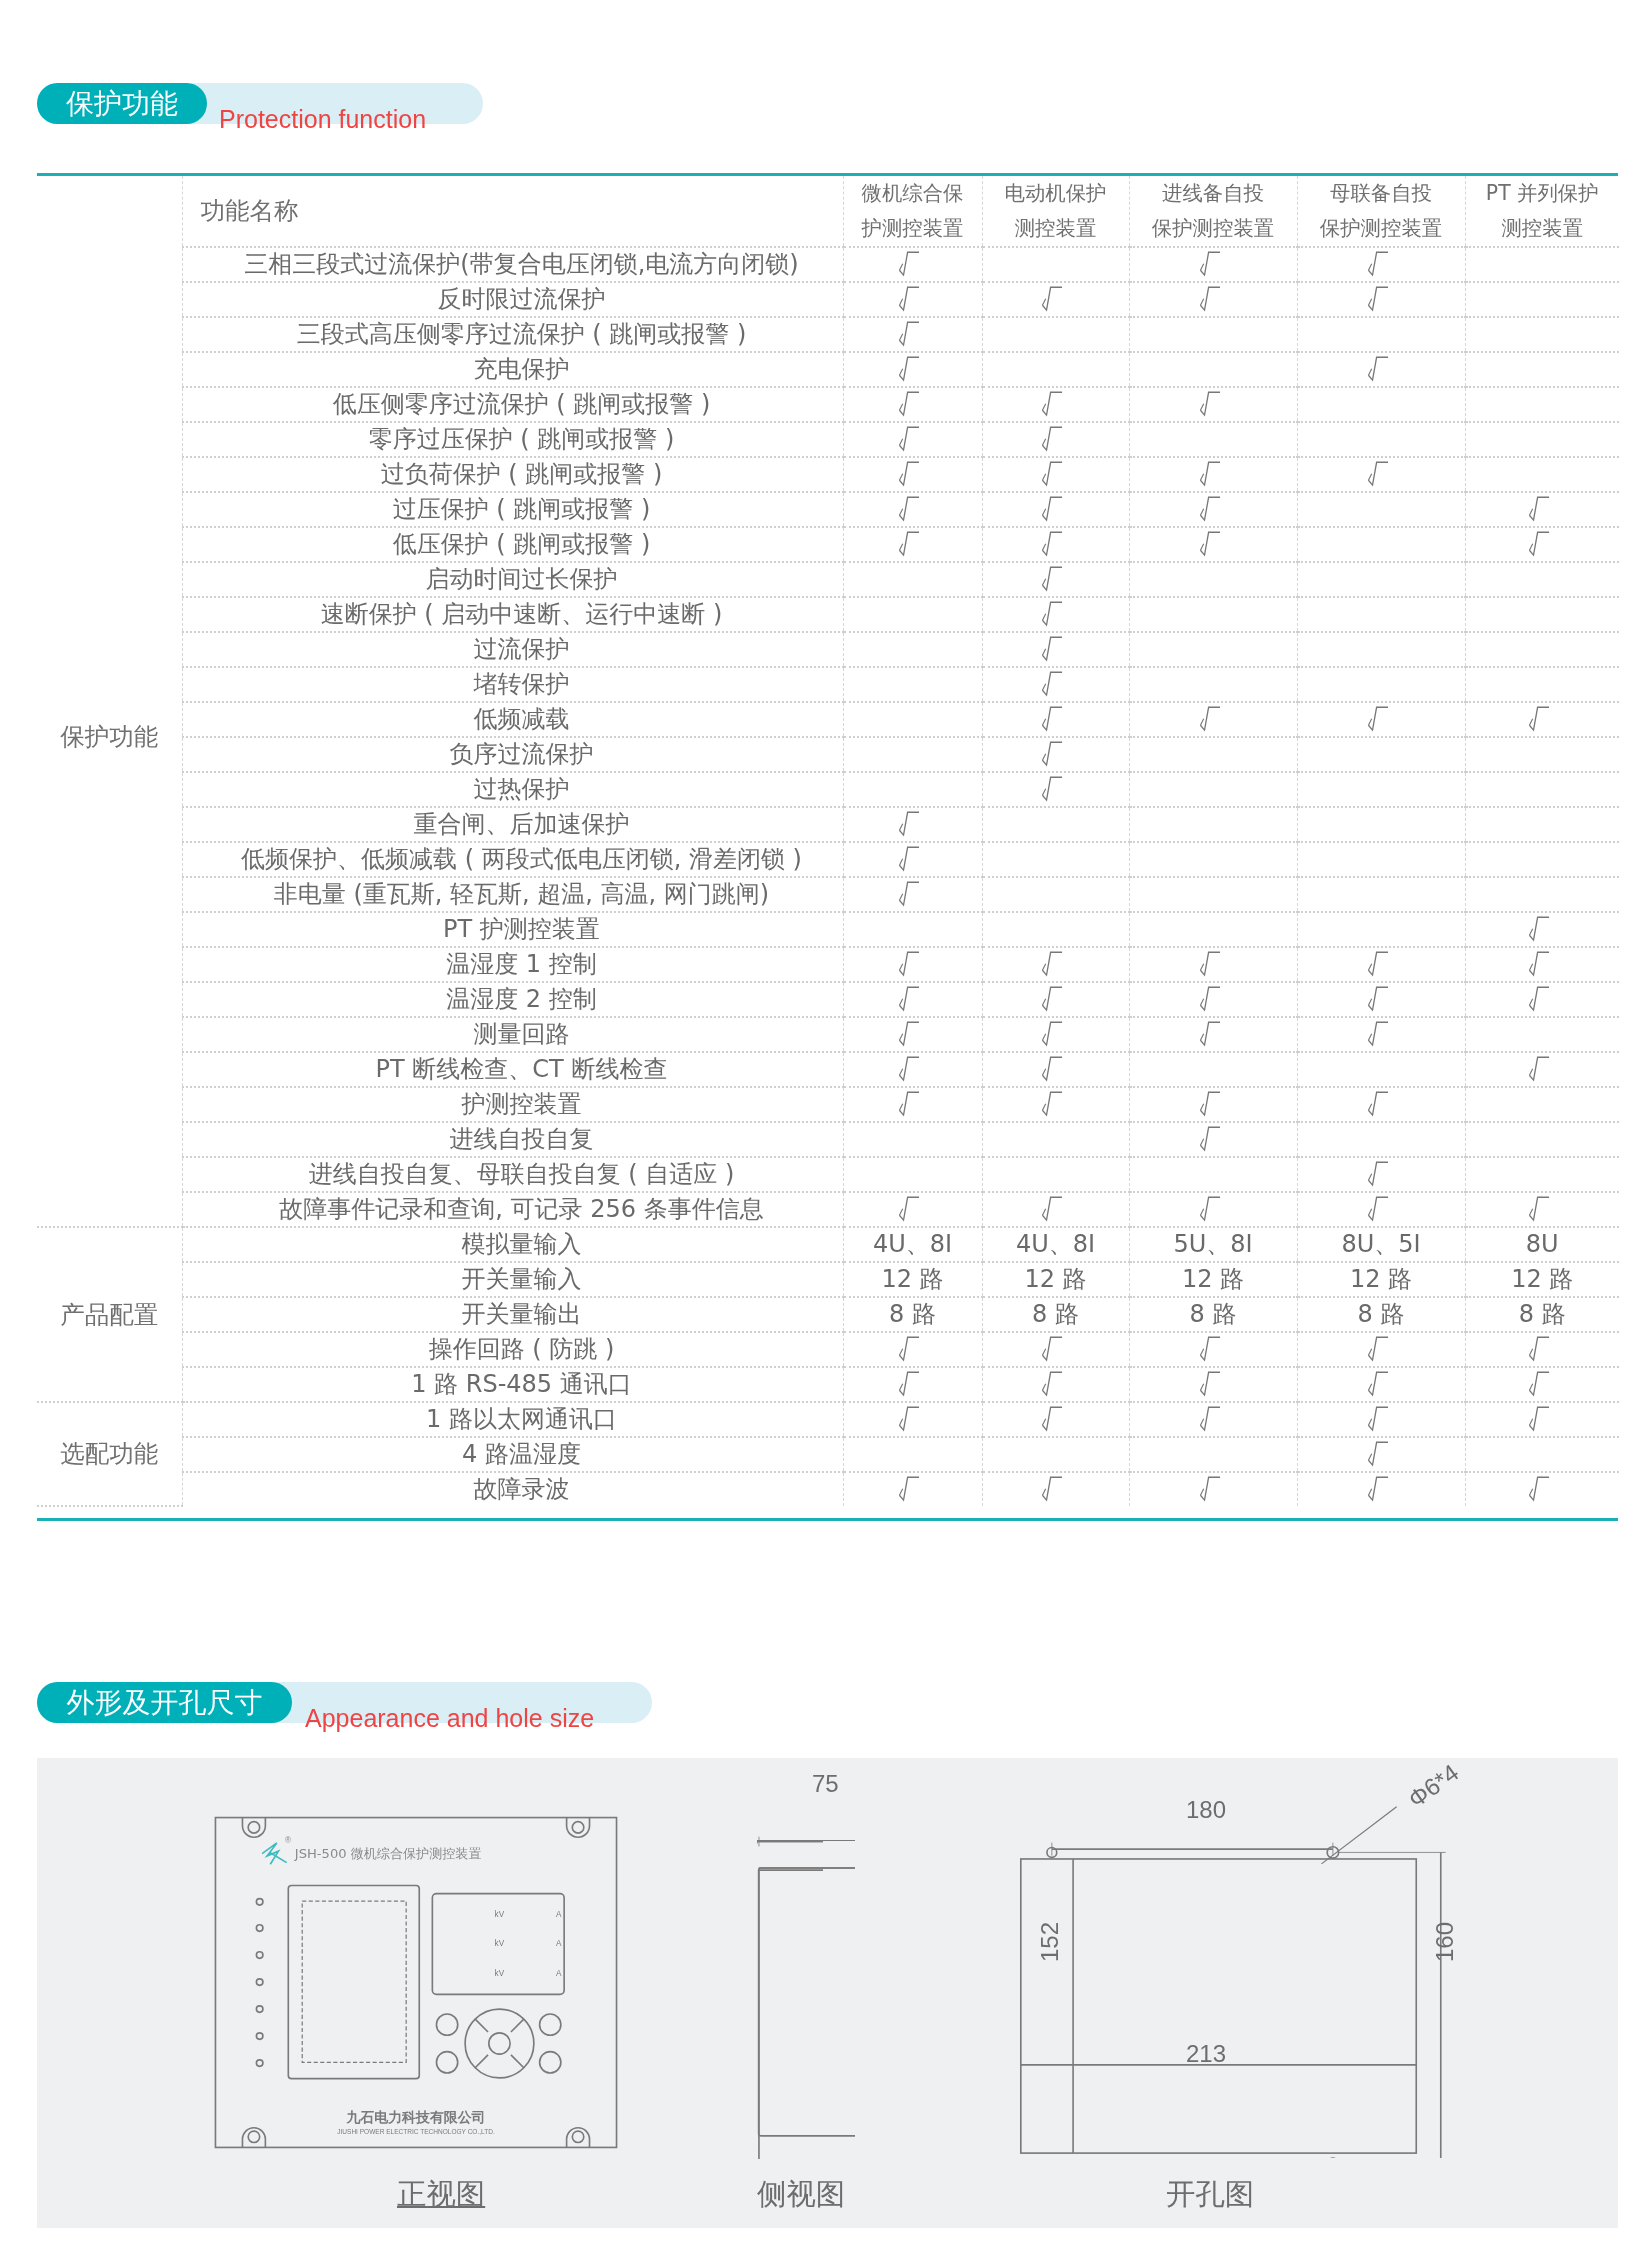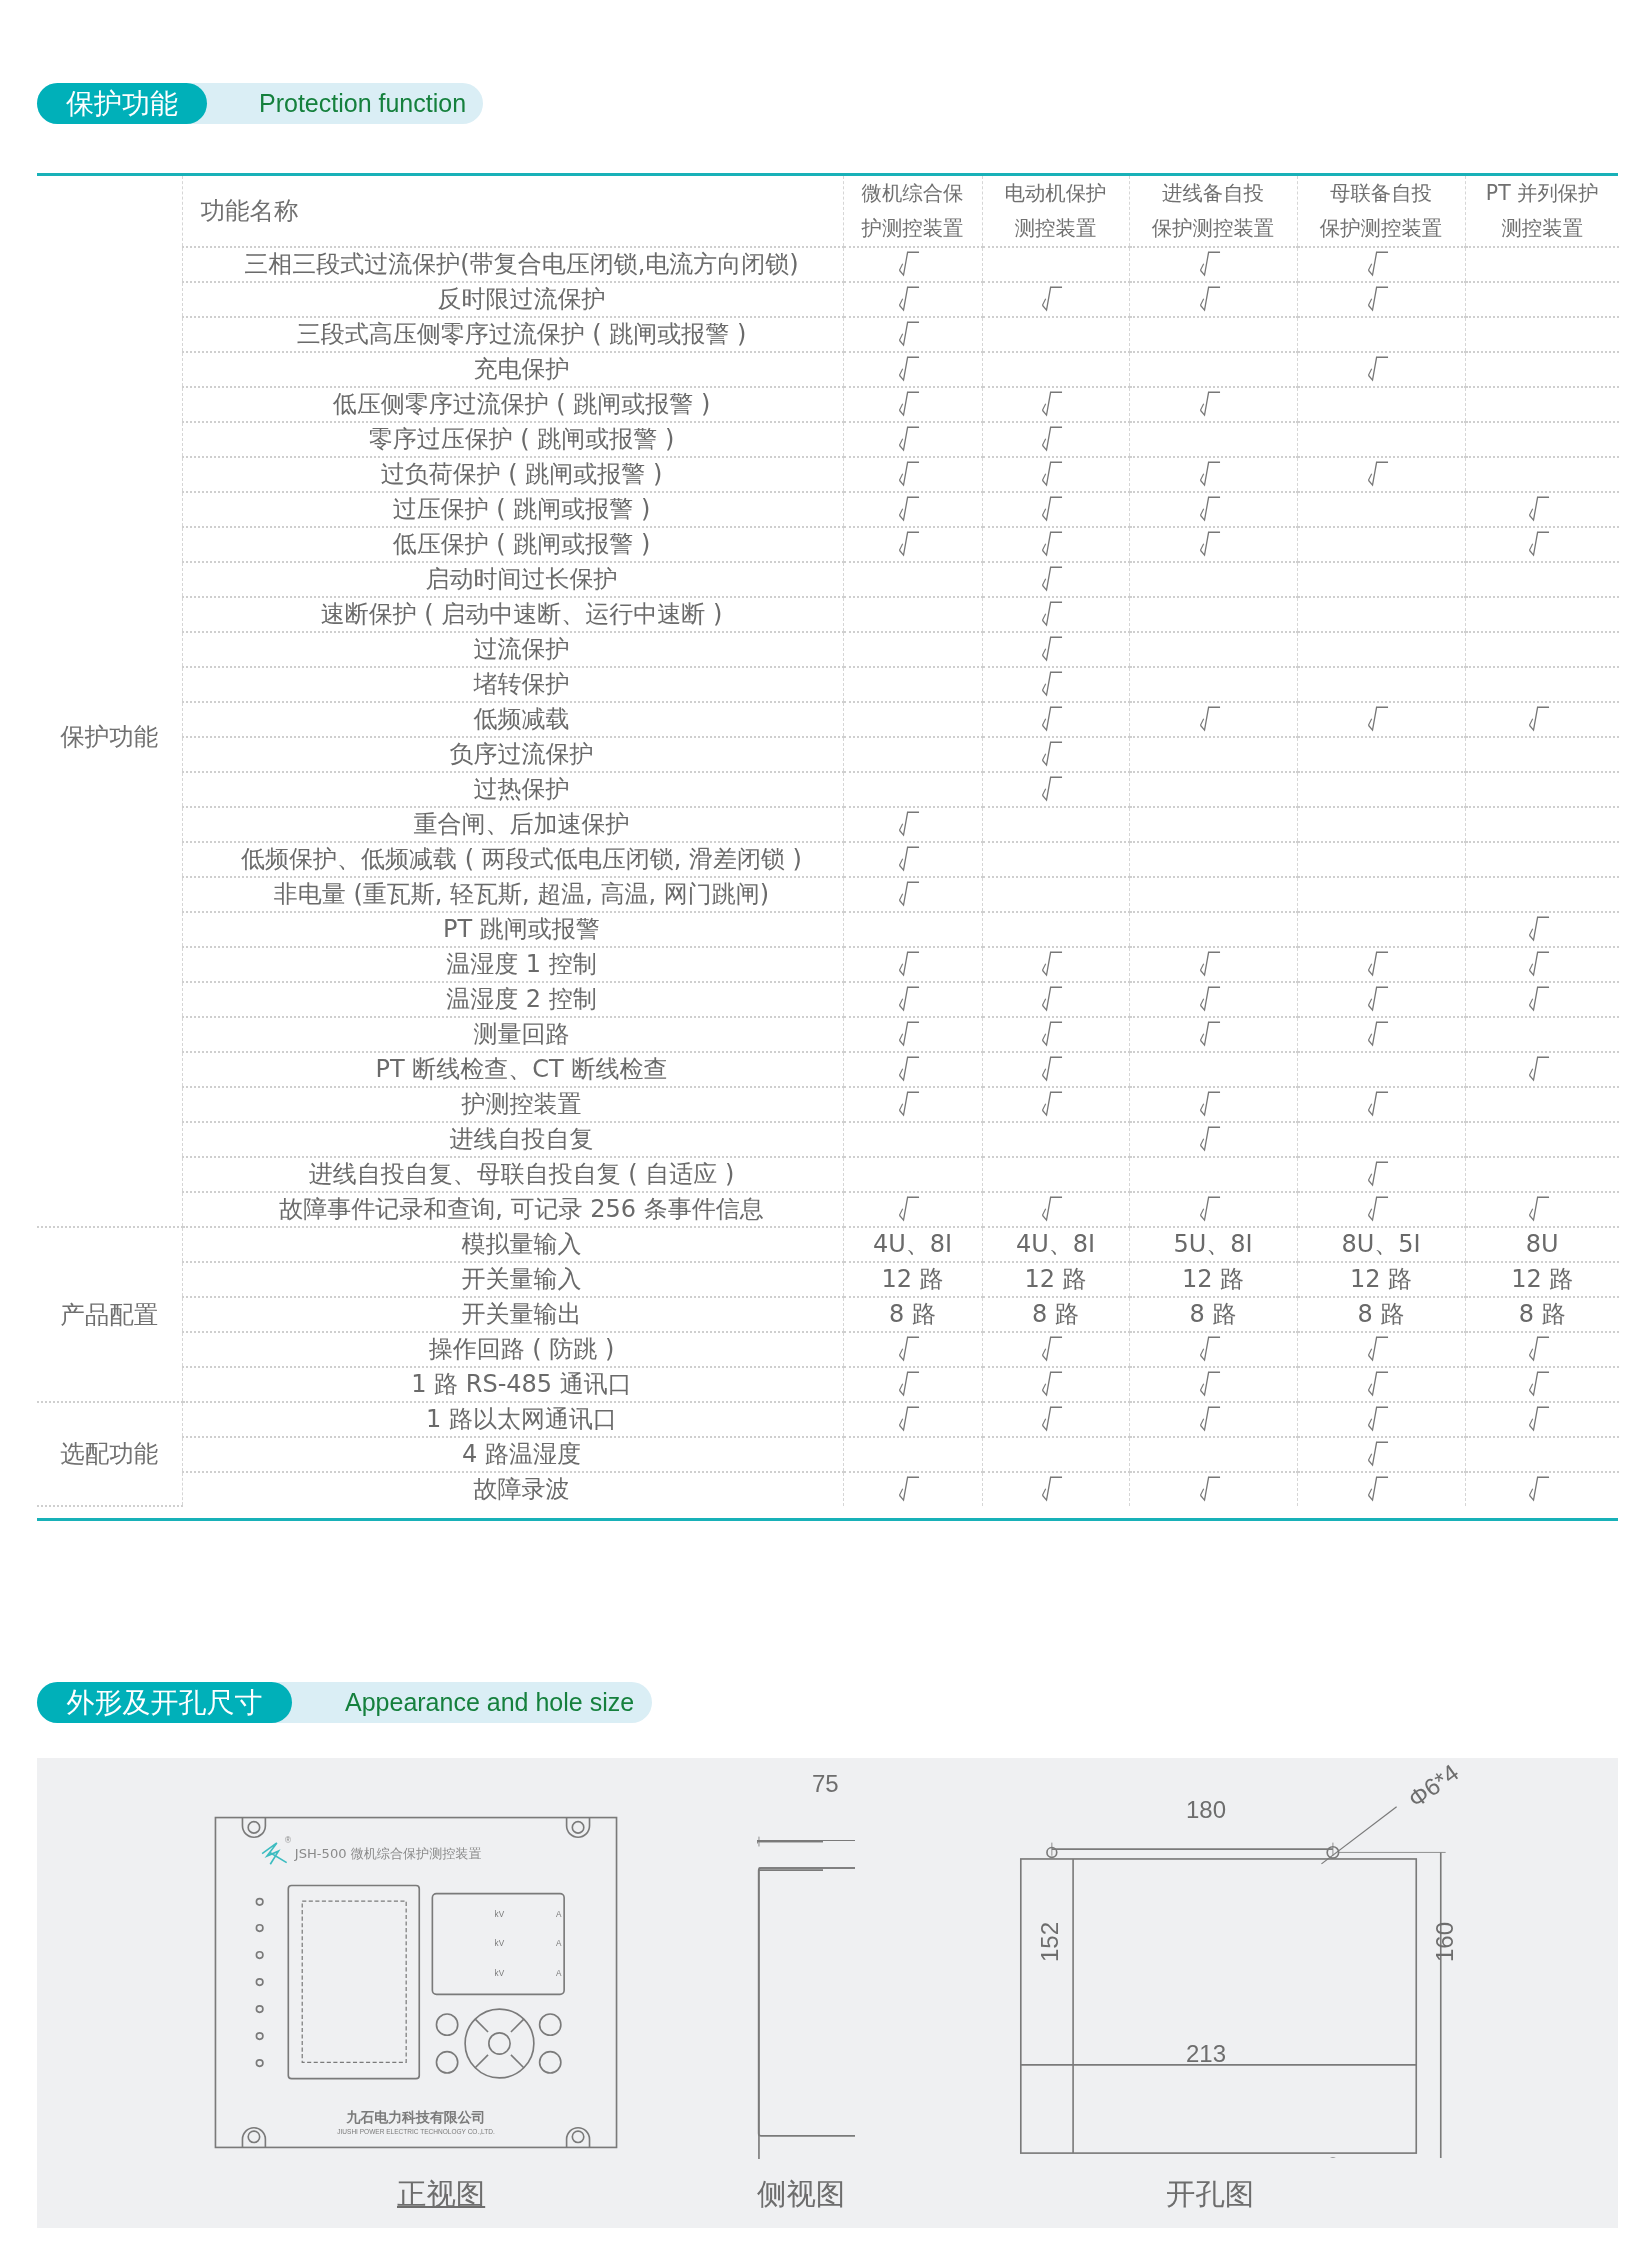--- a/index.html
+++ b/index.html
@@ -2,21 +2,21 @@
 <html style="font-size:13px"><head>
 <meta charset="utf-8">
 <style>
   html, body { margin:0; padding:0; background:#ffffff; }
   body { width:1646px; height:2250px; position:relative; overflow:hidden;
          font-family:"DejaVu Sans", "Liberation Sans", sans-serif; color:#6e6e6e; }
   .pill { position:absolute; height:41px; display:flex; align-items:center; }
   .pill .light { position:absolute; left:0; top:0; height:41px; background:#daeef5; border-radius:20.4px; }
   .pill .dark { position:absolute; left:0; top:0; height:41px; background:#00b0b9; border-radius:20.4px;
                 color:#ffffff; font-size:28px; display:flex; align-items:center; justify-content:center; }
-  .pill .en { position:absolute; top:0; height:41px; display:flex; align-items:center; color:#15803d; font-size:25px; font-family:"Liberation Sans", sans-serif;margin-left:40px; }
+  .pill .en { position:absolute; top:16px; height:41px; display:flex; align-items:center; color:#ef4444; font-size:25px; font-family:"Liberation Sans", sans-serif; }
 
   .table-wrap { position:absolute; left:37px; top:173px; width:1581px; }
   .topline, .botline { position:absolute; left:0; width:1581px; height:2.5px; background:#18b1b8; }
   table { border-collapse:collapse; position:absolute; left:0; top:2.5px; width:1581px; table-layout:fixed; }
   td, th { padding:0; font-weight:normal; }
   th { height:70px; color:#707070; font-size:20.4px; line-height:35px; text-align:center; vertical-align:middle;
        border-left:1.6px dashed #d6d6d6; border-bottom:2.5px dotted #cfcfcf; }
   th.name-h { text-align:left; padding-left:18px; font-size:24.5px; }
   th.group-h { border-left:none; border-bottom:none; }
   td { height:33px; border-bottom:2.5px dotted #cfcfcf; border-left:1.6px dashed #d6d6d6; text-align:center; vertical-align:middle; }
@@ -346,21 +346,21 @@
           <td class="val"><span class="chk"><svg viewBox="0 0 40 36">
                 <path d="M4 26 L9 32 L14 4 L28 4" fill="none" stroke="#777" stroke-width="1.6"></path>
                 <path d="M4 26 L8 18" fill="none" stroke="#777" stroke-width="1.4"></path>
               </svg></span></td>
           <td class="val"></td>
           <td class="val"></td>
           <td class="val"></td>
           <td class="val"></td>
         </tr>
         <tr>
-          <td class="name">PT 跳闸或报警</td>
+          <td class="name">PT 护测控装置</td>
           <td class="val"></td>
           <td class="val"></td>
           <td class="val"></td>
           <td class="val"></td>
           <td class="val"><span class="chk"><svg viewBox="0 0 40 36">
                 <path d="M4 26 L9 32 L14 4 L28 4" fill="none" stroke="#777" stroke-width="1.6"></path>
                 <path d="M4 26 L8 18" fill="none" stroke="#777" stroke-width="1.4"></path>
               </svg></span></td>
         </tr>
         <tr>

